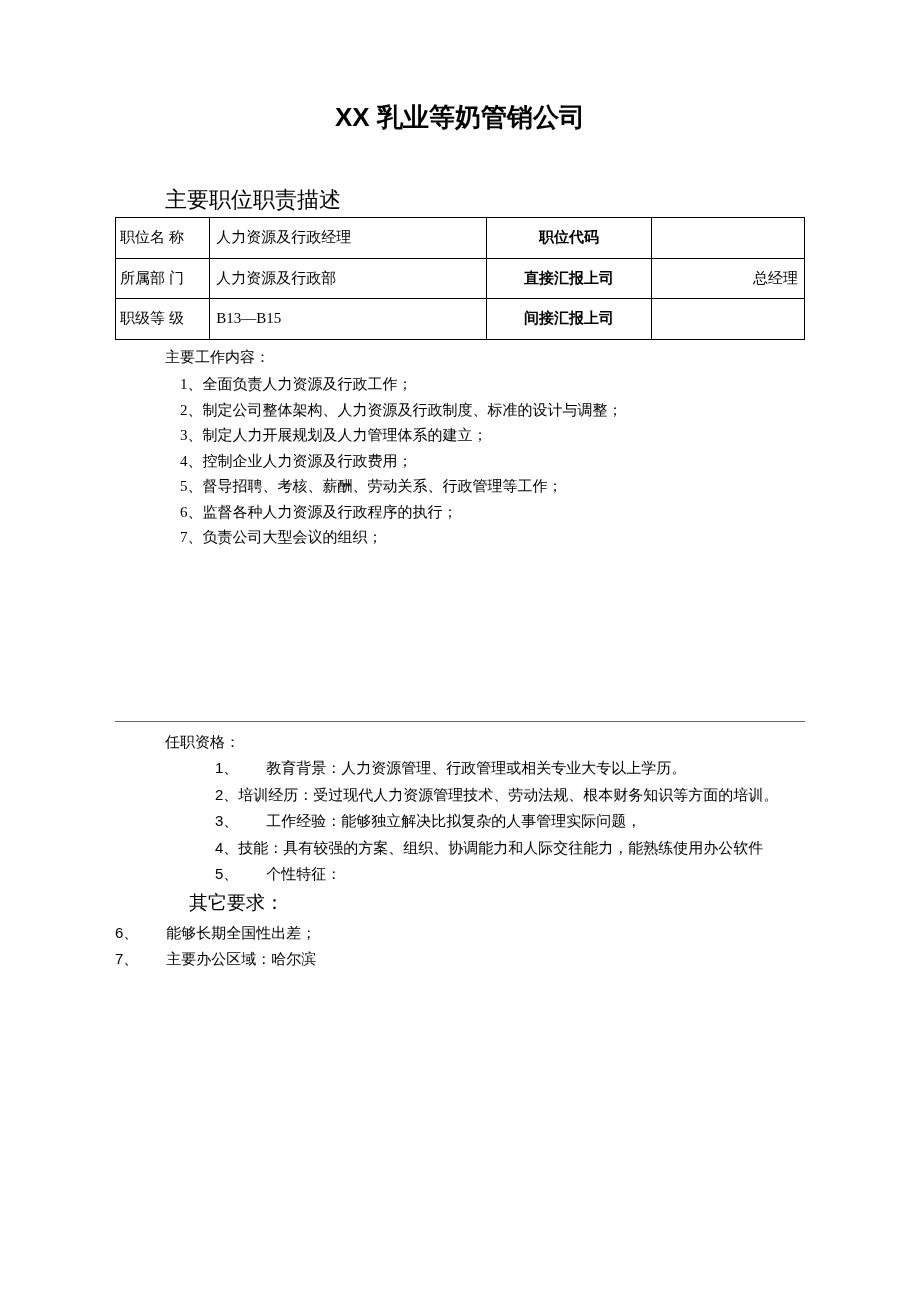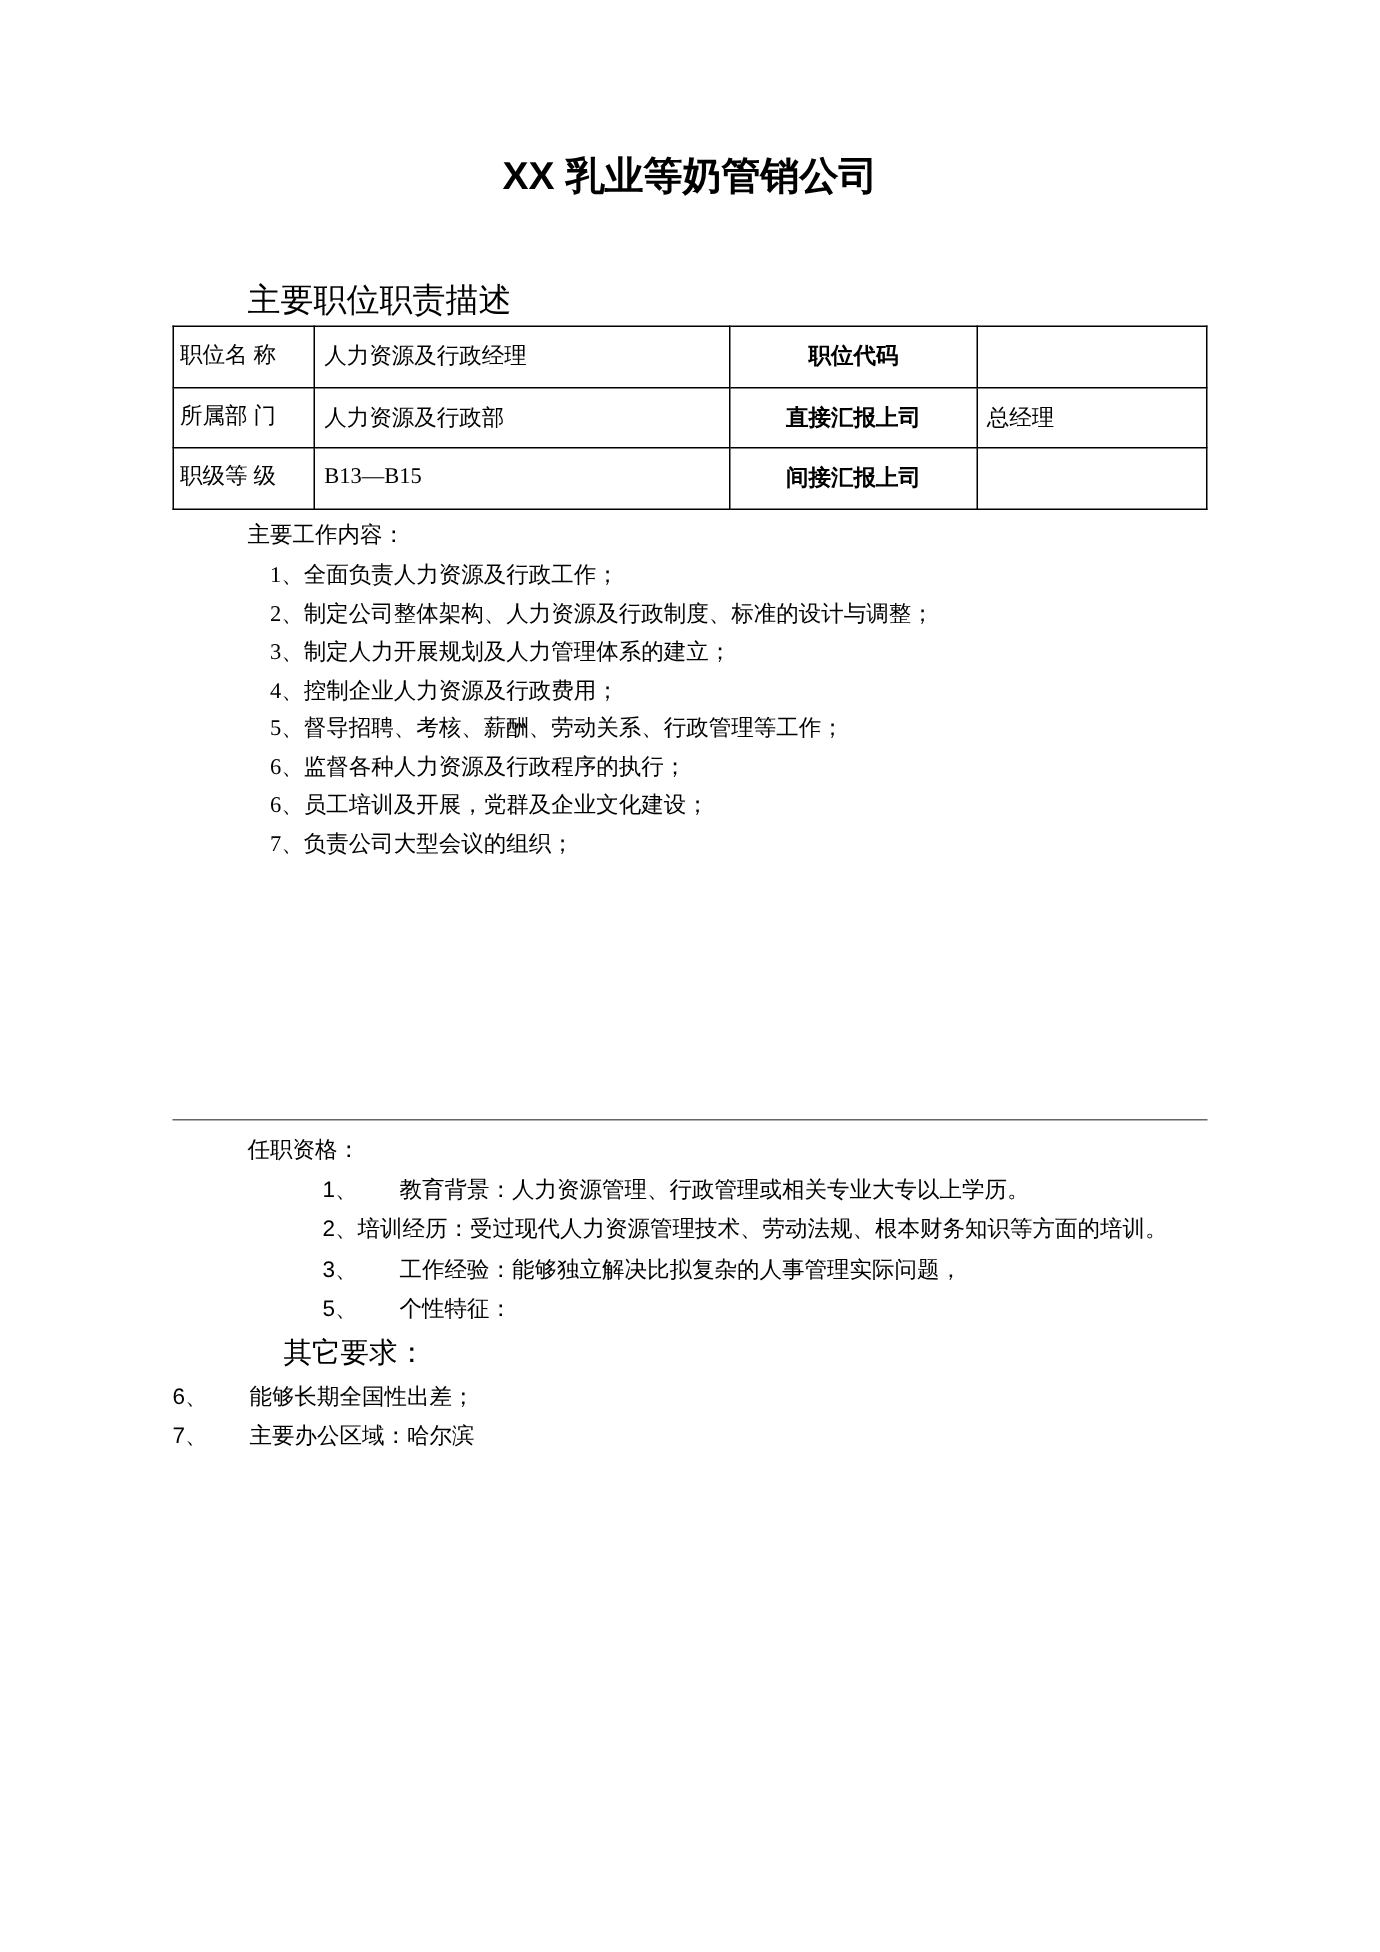--- a/index.html
+++ b/index.html
@@ -62,21 +62,21 @@
       width: 235px;
       text-align: left;
     }
     .code-label {
       width: 140px;
       text-align: center;
       font-weight: bold;
     }
     .code-value {
       width: 130px;
-      text-align: left;
+      text-align: right;
     }
     .content-section {
       margin-left: 50px;
       font-size: 15px;
       line-height: 1.7;
     }
     .section-header {
       margin-bottom: 2px;
     }
     .work-list {
@@ -170,33 +170,33 @@
 
 <div class="content-section">
   <div class="section-header">主要工作内容：</div>
   <ul class="work-list">
     <li>1、全面负责人力资源及行政工作；</li>
     <li>2、制定公司整体架构、人力资源及行政制度、标准的设计与调整；</li>
     <li>3、制定人力开展规划及人力管理体系的建立；</li>
     <li>4、控制企业人力资源及行政费用；</li>
     <li>5、督导招聘、考核、薪酬、劳动关系、行政管理等工作；</li>
     <li>6、监督各种人力资源及行政程序的执行；</li>
-    <li>6、员工培训及开展，党群及企业文化建设；</li>
     <li>7、负责公司大型会议的组织；</li>
   </ul>
 </div>
 
 <hr class="divider">
 
 <div class="qual-section">
   <div>任职资格：</div>
   <ul class="qual-list">
     <li><span class="num">1、</span><span class="indent-extra">教育背景：人力资源管理、行政管理或相关专业大专以上学历。</span></li>
     <li><span class="num">2、</span><span>培训经历：受过现代人力资源管理技术、劳动法规、根本财务知识等方面的培训。</span></li>
     <li><span class="num">3、</span><span class="indent-extra">工作经验：能够独立解决比拟复杂的人事管理实际问题，</span></li>
+    <li><span class="num">4、</span><span>技能：具有较强的方案、组织、协调能力和人际交往能力，能熟练使用办公软件</span></li>
     <li><span class="num">5、</span><span class="indent-extra">个性特征：</span></li>
   </ul>
 </div>
 
 <div class="other-header">其它要求：</div>
 <ul class="other-list">
   <li><span class="num">6、</span><span class="indent-extra">能够长期全国性出差；</span></li>
   <li><span class="num">7、</span><span class="indent-extra">主要办公区域：哈尔滨</span></li>
 </ul>
 

